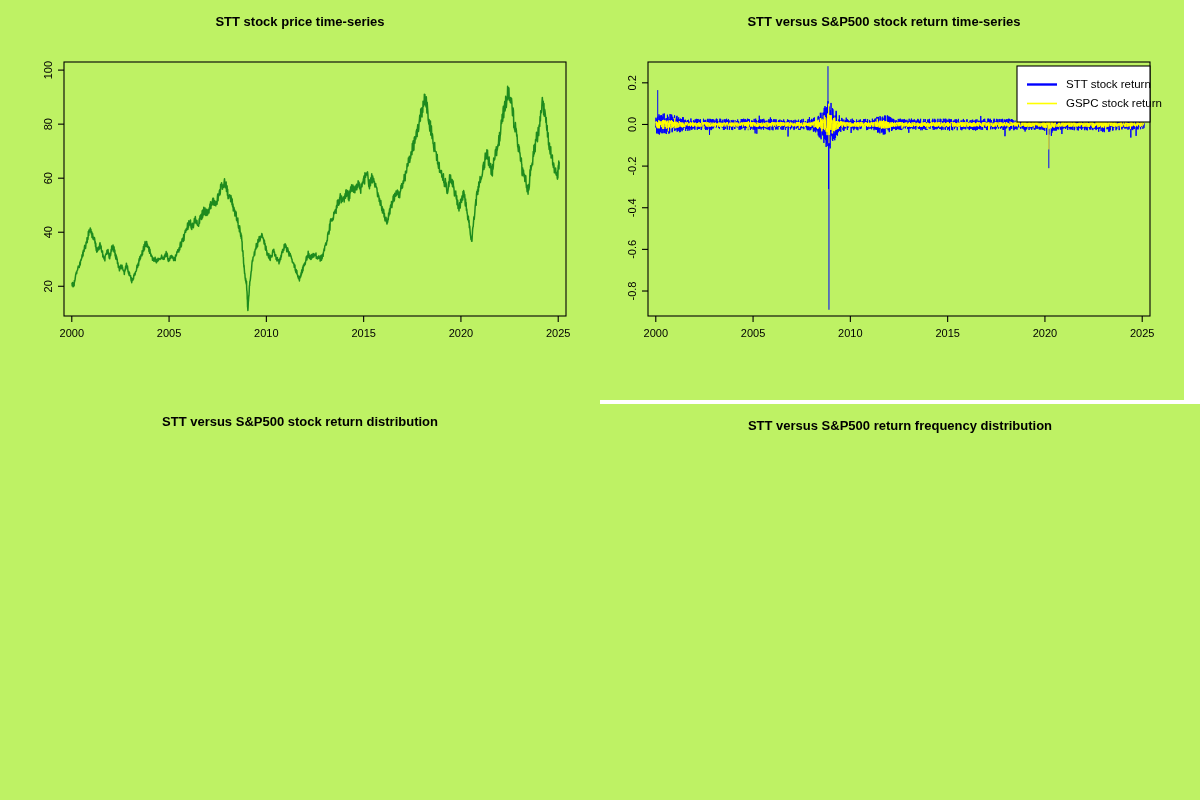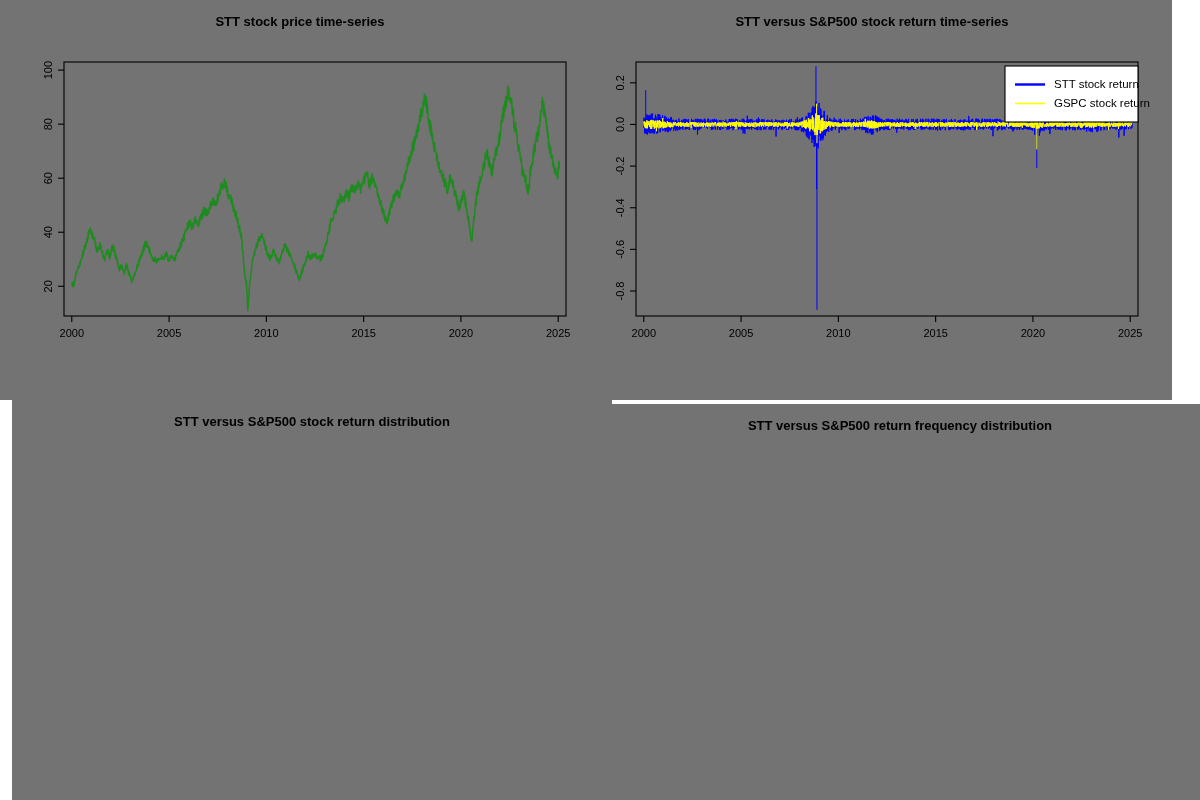--- a/index.html
+++ b/index.html
@@ -16,25 +16,25 @@
   }
   #panel-grid {
     position: relative;
     width: 1200px;
     height: 800px;
   }
   .panel {
     position: absolute;
     width: 600px;
     height: 400px;
-    background: #737373;
+    background: #bef264;
   }
   #panel-price      { left: 0px;   top: 0px; }
-  #panel-returns    { left: 572px; top: 0px; }
-  #panel-density    { left: 12px;   top: 400px; }
+  #panel-returns    { left: 584px; top: 0px; }
+  #panel-density    { left: 0px;   top: 400px; }
   #panel-histogram  { left: 600px; top: 404px; }
 
   .panel svg { display: block; width: 600px; height: 400px; }
 
   .plot-title {
     font-family: "Liberation Sans", sans-serif;
     font-size: 13px;
     font-weight: bold;
     text-anchor: middle;
   }

